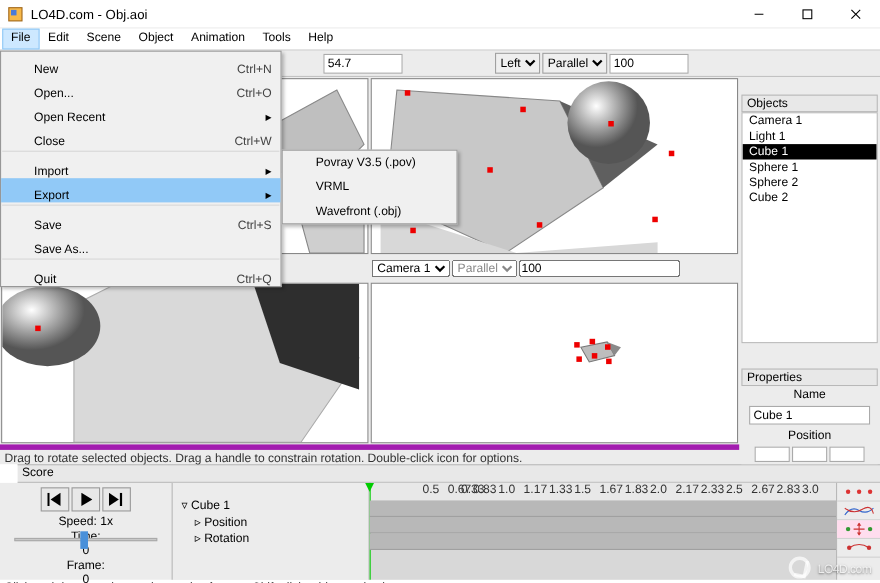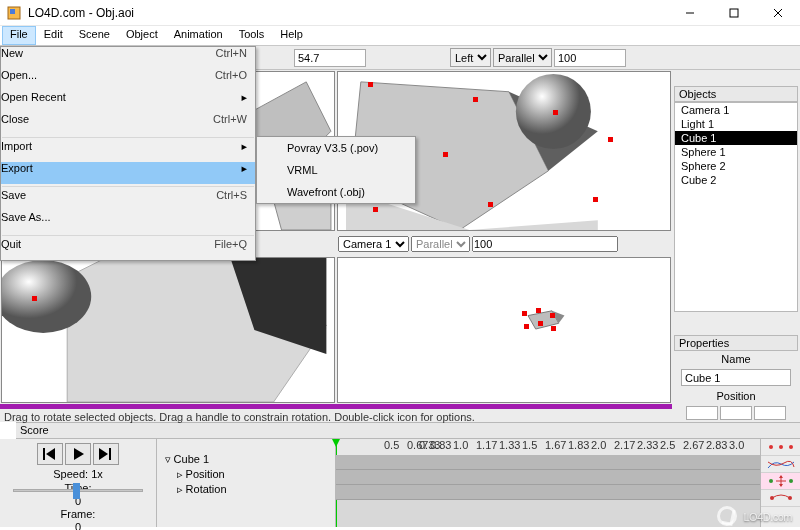--- a/index.html
+++ b/index.html
@@ -10,21 +10,21 @@
   .win-controls { display: flex; }
   .win-btn { width: 44px; height: 26px; display: flex; align-items: center; justify-content: center; }
   .win-btn svg { width: 10px; height: 10px; stroke: #000; }
   .menubar { height: 20px; background: #fff; display: flex; align-items: stretch; padding: 0 2px; border-bottom: 1px solid #c8c8c8; position: relative; }
   .menu-item { padding: 2px 8px; }
   .menu-item.open { background: #cde8ff; border: 1px solid #90c8f6; padding: 1px 7px; }
   .file-menu {
     position: absolute; left: 0; top: 20px; width: 256px; background: #f0f0f0;
     border: 1px solid #979797; box-shadow: 2px 2px 3px rgba(0,0,0,.25); z-index: 100;
   }
-  .file-menu .mi { height: 22px; display: flex; align-items: flex-start; padding-right: 8px; position: relative; gap: 42px; }
+  .file-menu .mi { height: 22px; display: flex; align-items: flex-end; padding-left: 30px; padding-right: 8px; position: relative; gap: 42px; }
   .file-menu .mi .lbl { flex: 1; }
   .file-menu .mi .sc { color: #444; }
   .file-menu .mi .arr { position: absolute; right: 8px; }
   .file-menu .sep { height: 1px; background: #d7d7d7; margin: 2px 1px; }
   .file-menu .mi.hl { background: #91c9f7; }
   .sub-menu {
     position: absolute; left: 256px; top: 110px; width: 160px; background: #f0f0f0;
     border: 1px solid #979797; box-shadow: 2px 2px 3px rgba(0,0,0,.25); z-index: 101;
   }
   .sub-menu .mi { height: 22px; display: flex; align-items: center; padding-left: 30px; }
@@ -156,21 +156,21 @@
     <div class="mi">
         <span class="lbl">Save</span>
         <span class="sc">Ctrl+S</span>
       </div>
     <div class="mi">
         <span class="lbl">Save As...</span>
       </div>
     <div class="sep"></div>
     <div class="mi">
         <span class="lbl">Quit</span>
-        <span class="sc">File+Q</span>
+        <span class="sc">Ctrl+Q</span>
       </div>
   </div>
 
   <div class="sub-menu">
     <div class="mi">
         <span>Povray V3.5 (.pov)</span>
       </div>
     <div class="mi">
         <span>VRML</span>
       </div>

